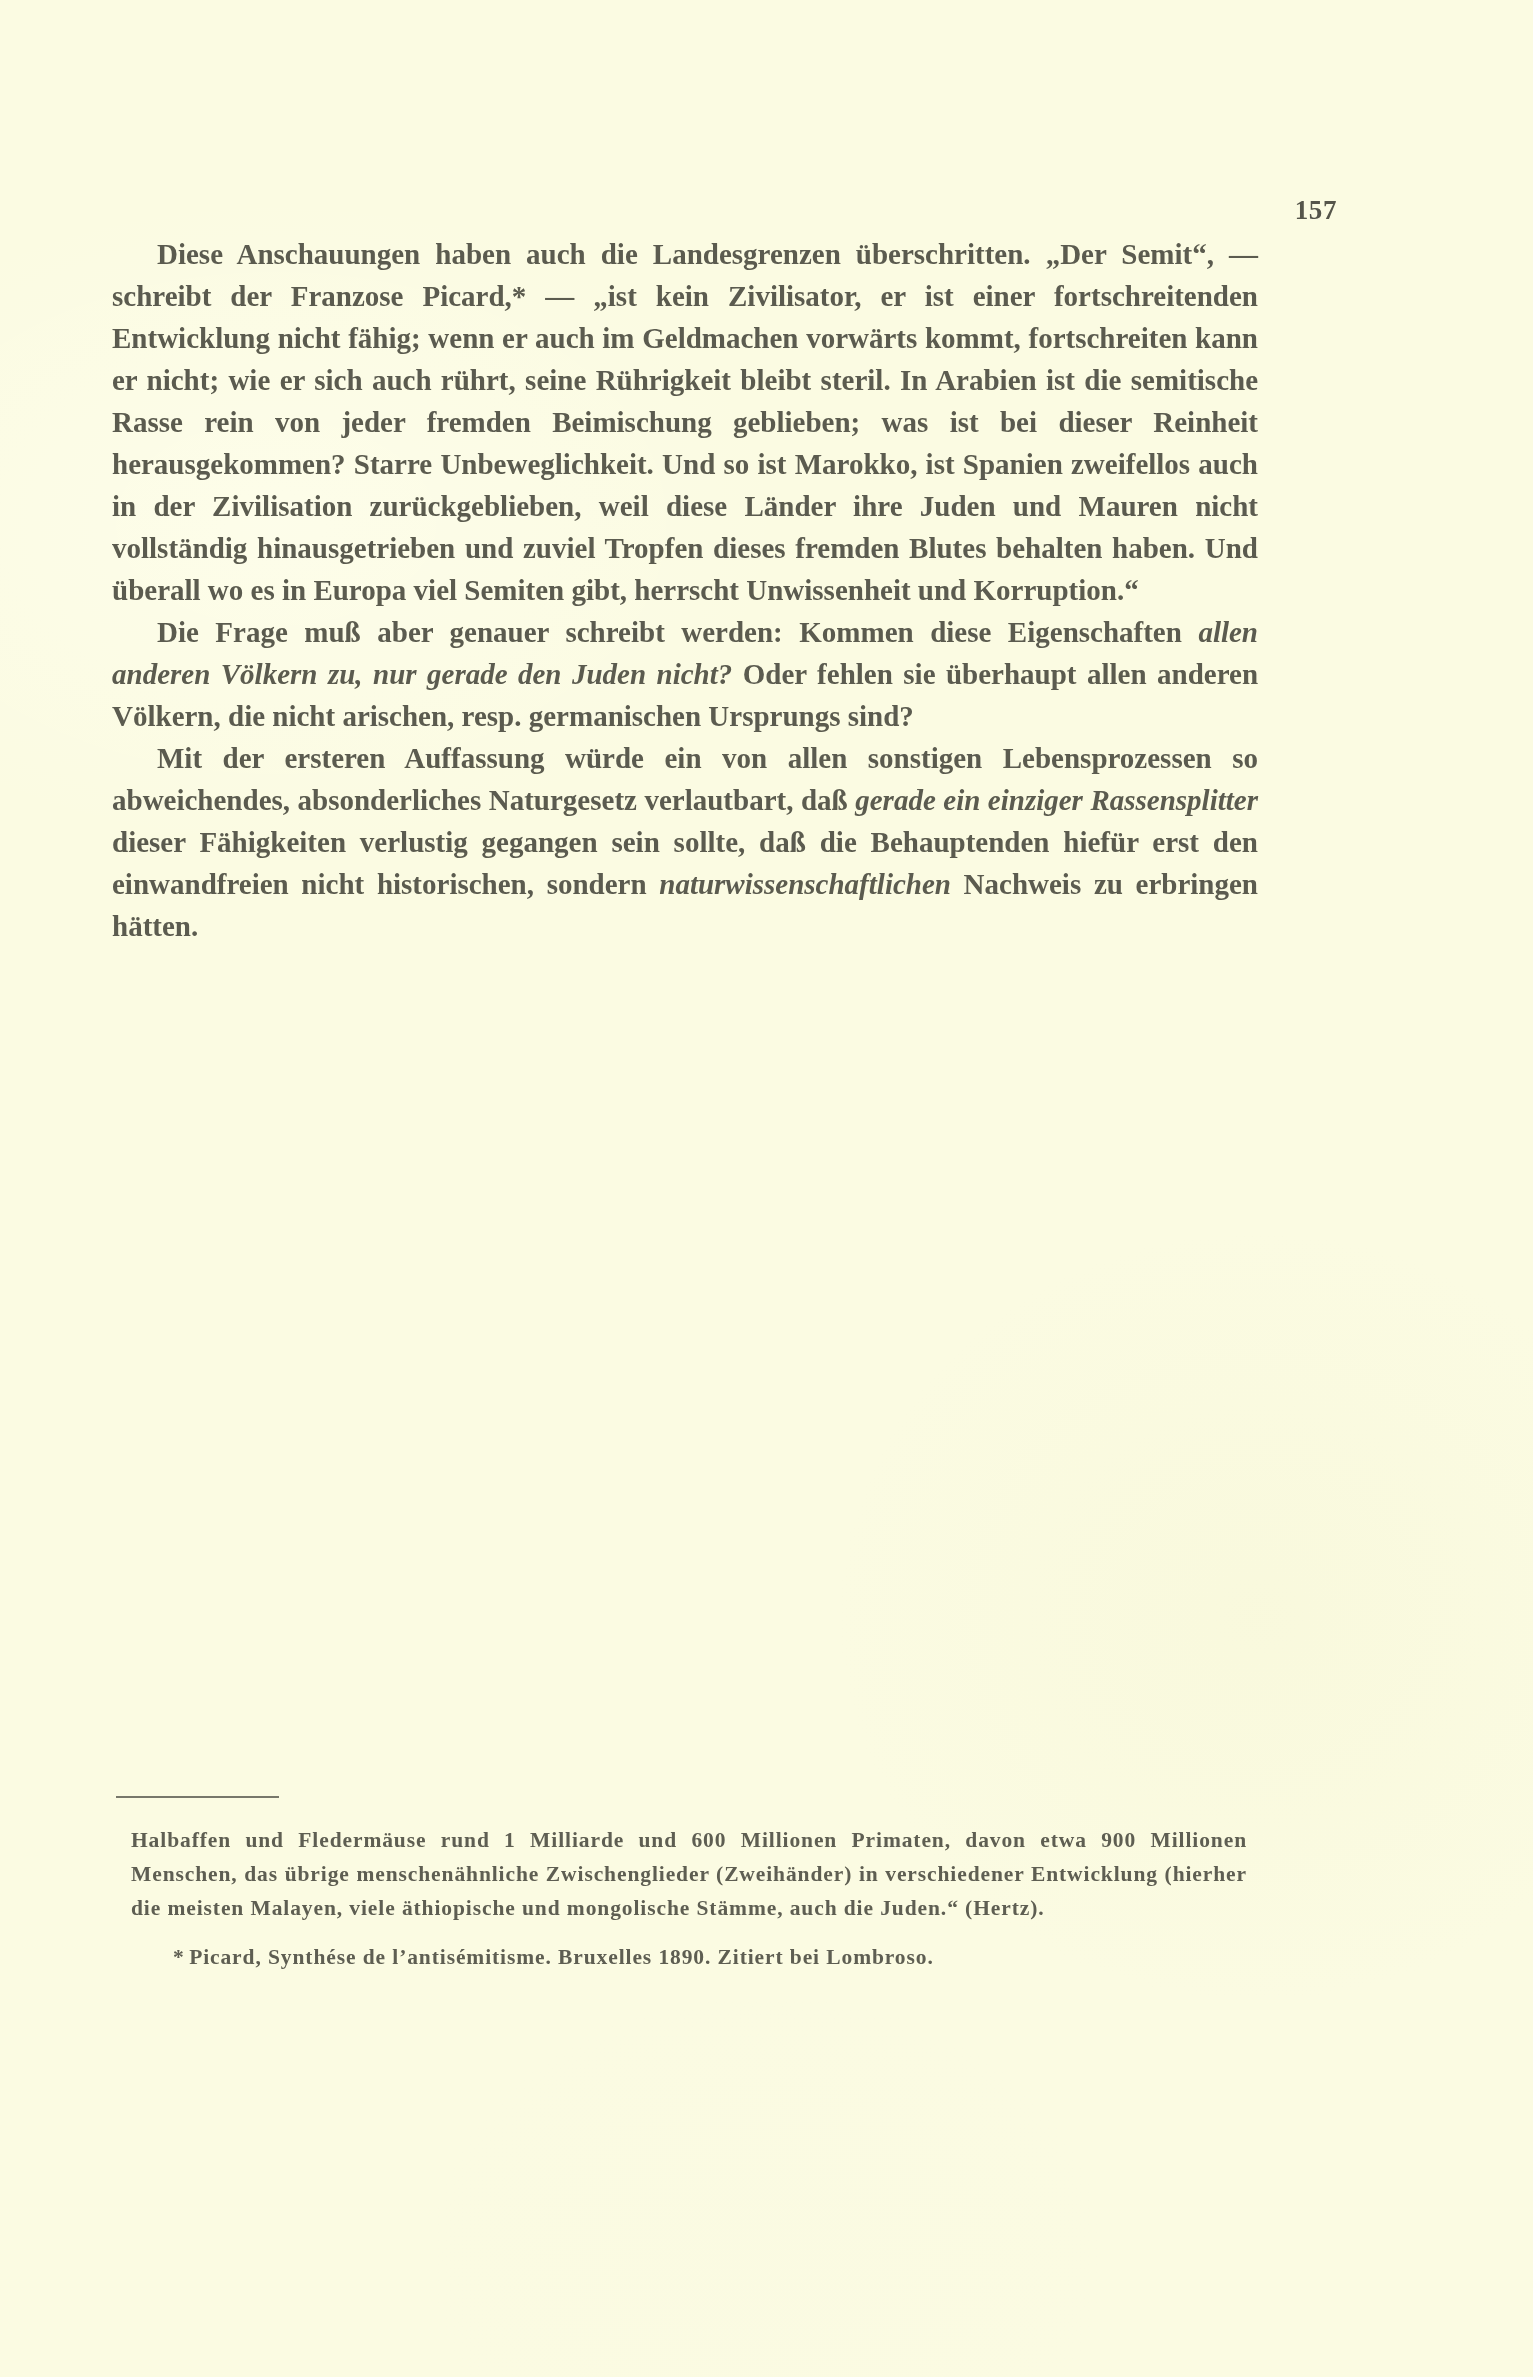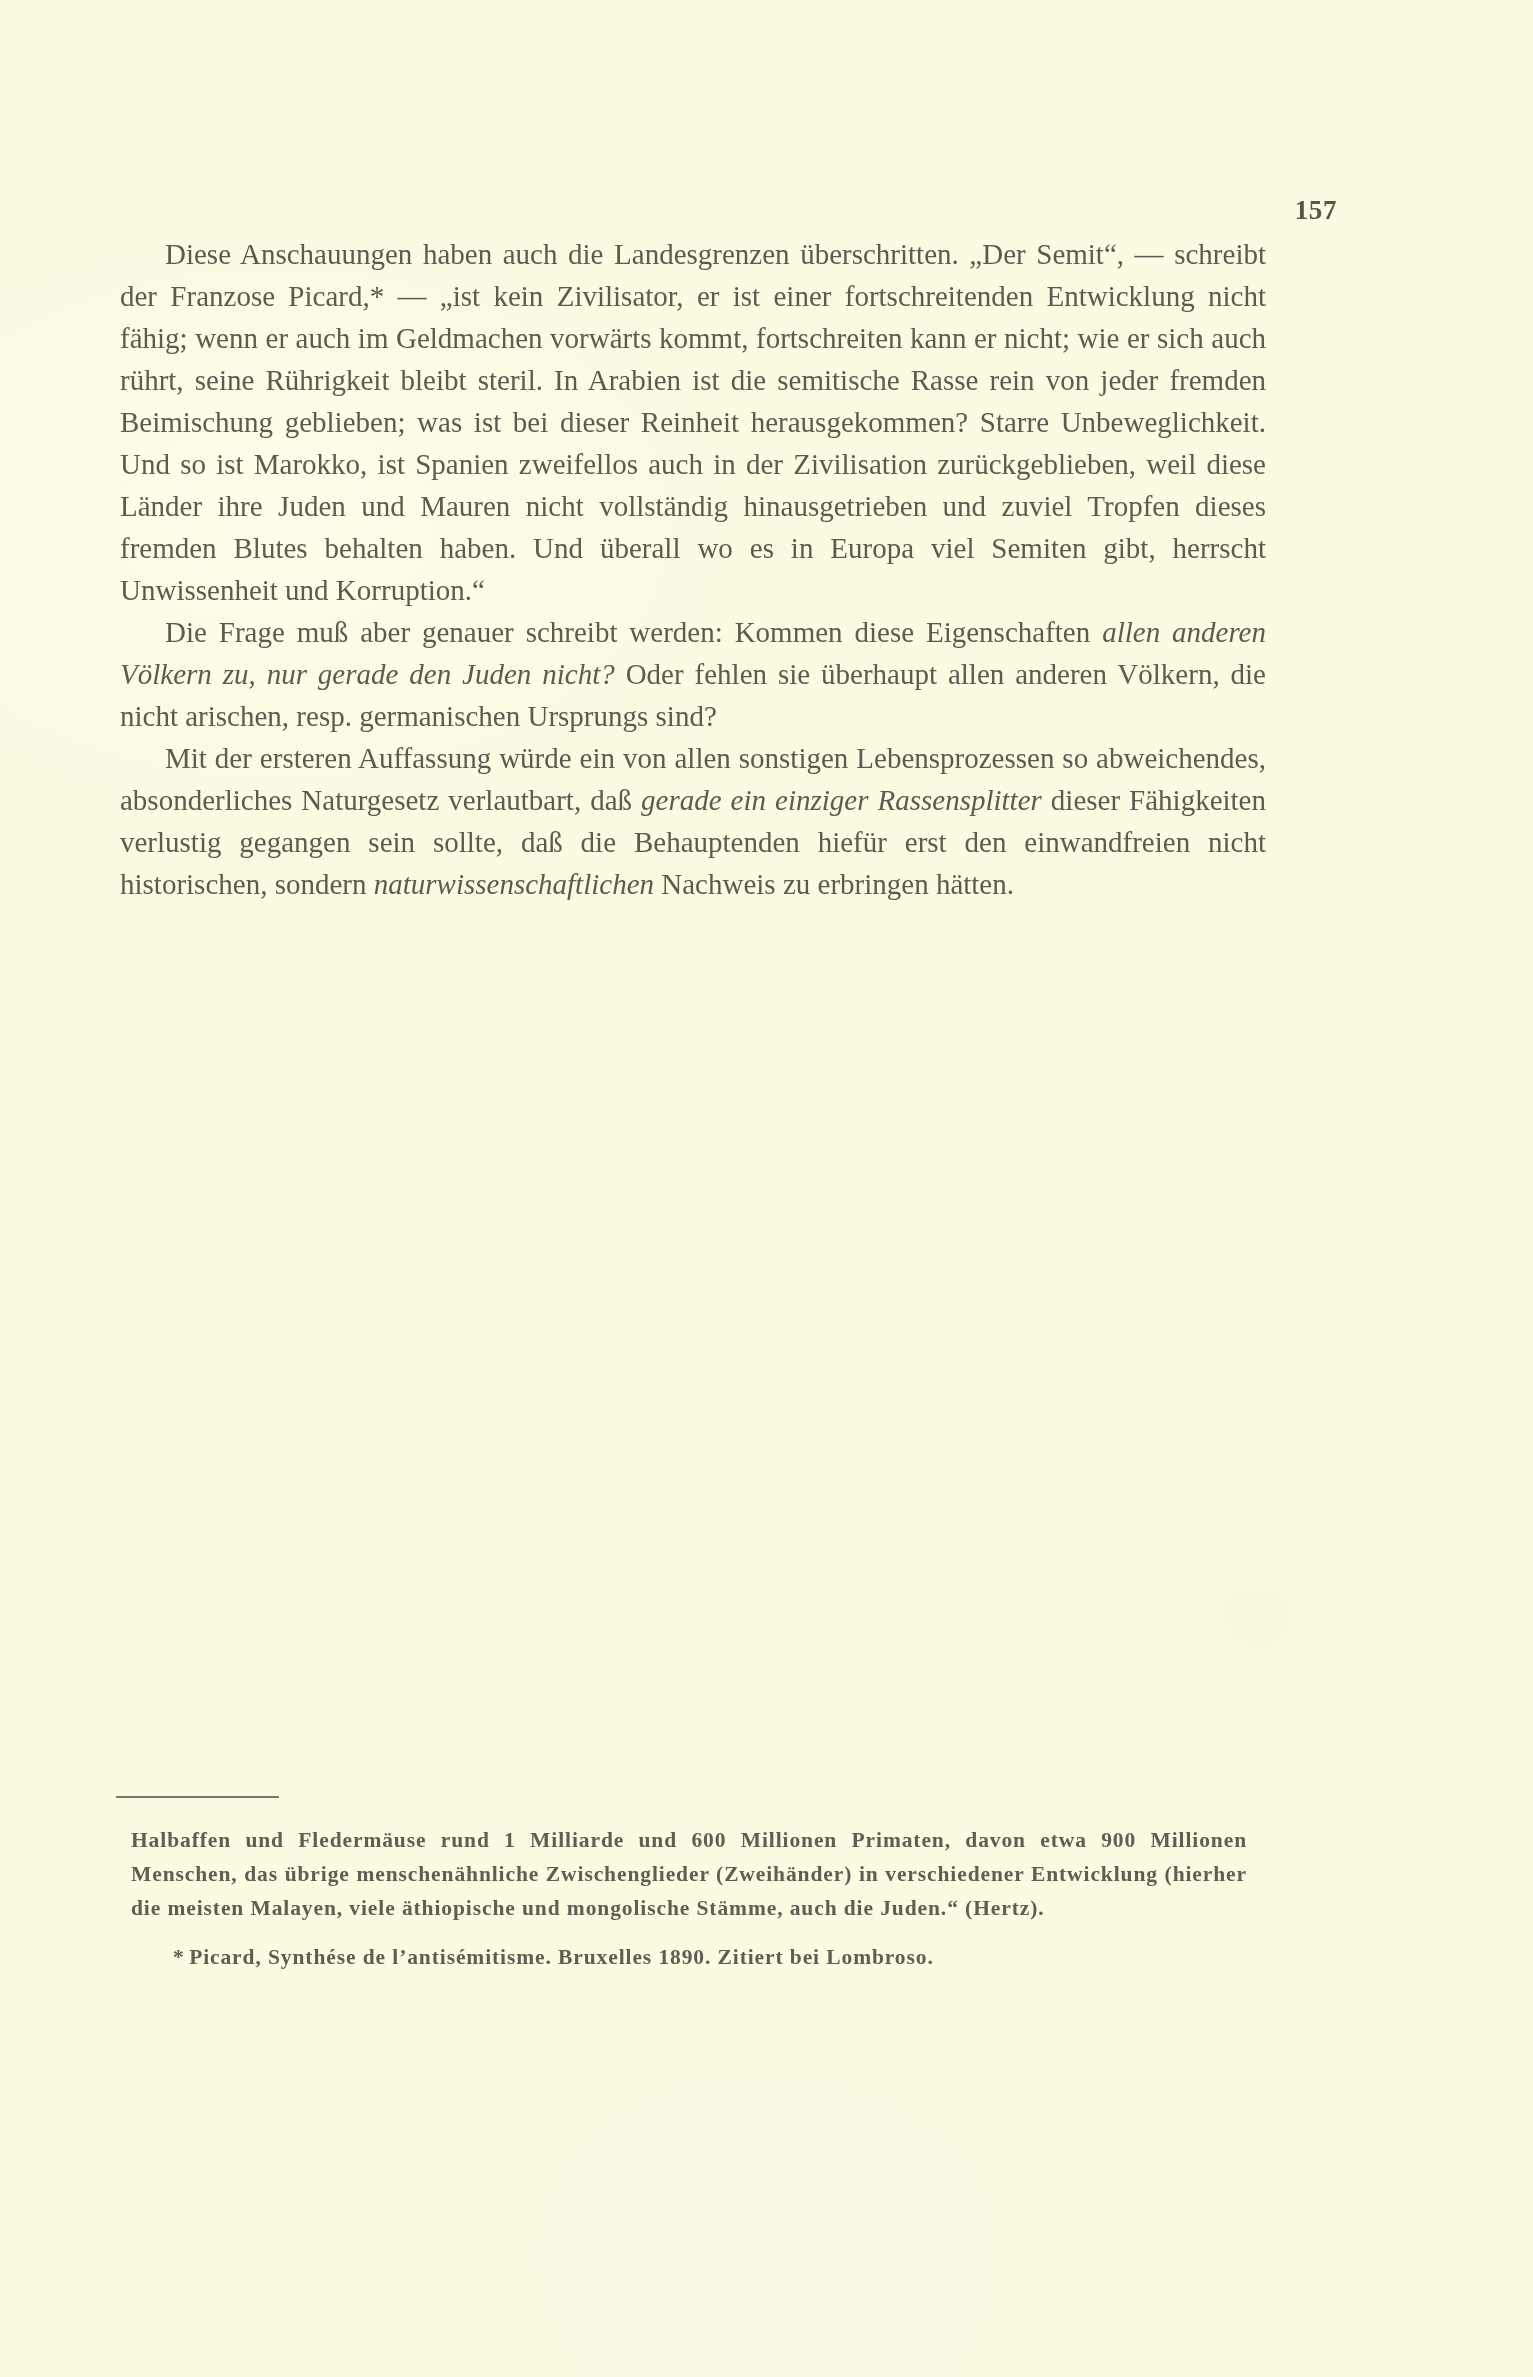--- a/index.html
+++ b/index.html
@@ -41,23 +41,24 @@
     right: 197px;
     font-size: 27px;
     font-weight: 700;
     letter-spacing: 0.6px;
     color: #55554a;
     margin-top: 37px;
   }
 
   .textblock {
     position: absolute;
-    left: 120px;
+    left: 112px;
     top: 233px;
     width: 1146px;
+    font-weight: bold;
   }
 
   p.body {
     margin: 0;
     font-size: 29px;
     line-height: 42px;
     text-align: justify;
     text-justify: inter-word;
     color: #5b5b4f;
     hyphens: manual;

